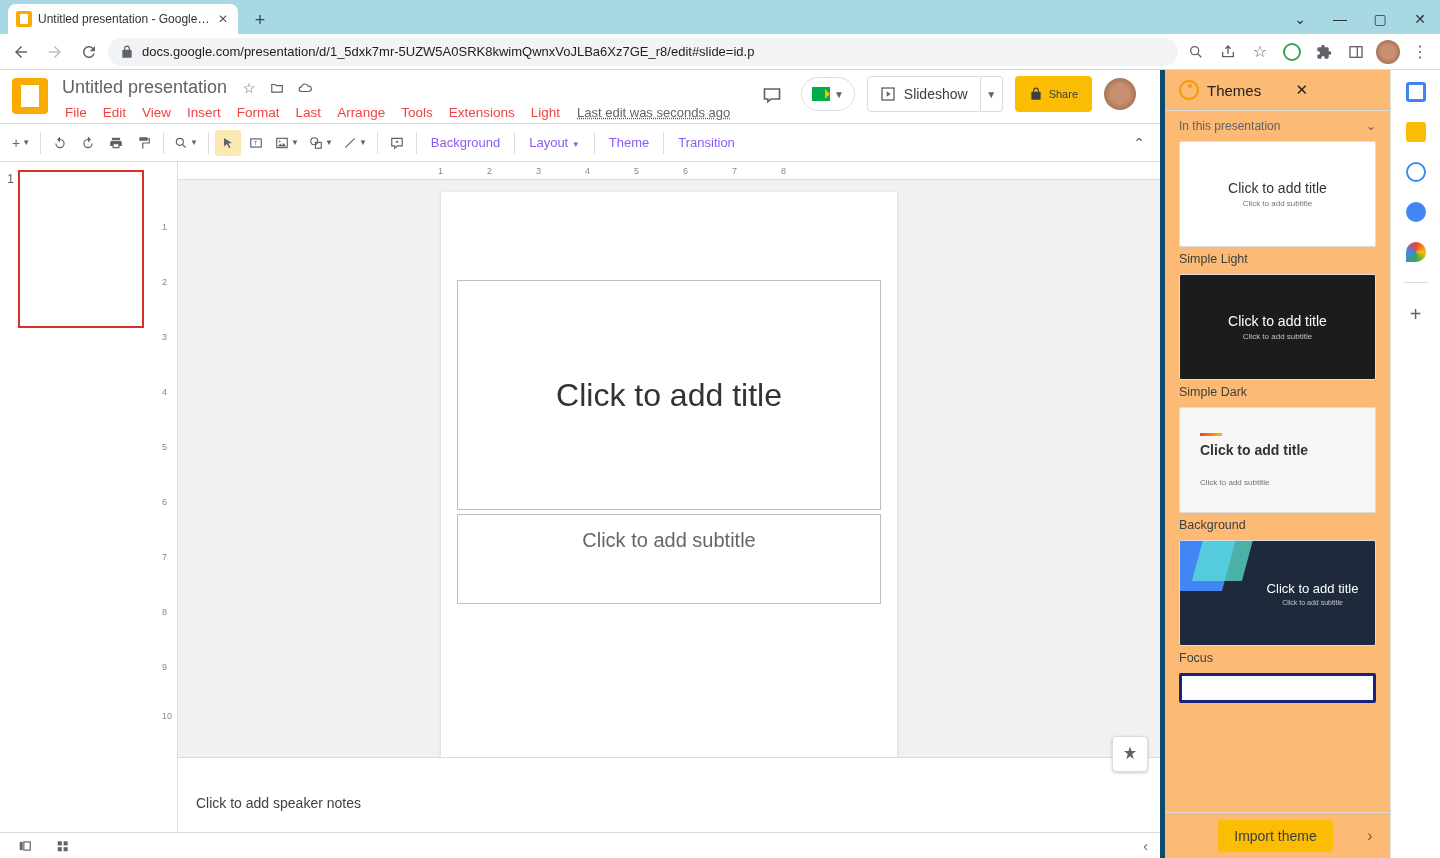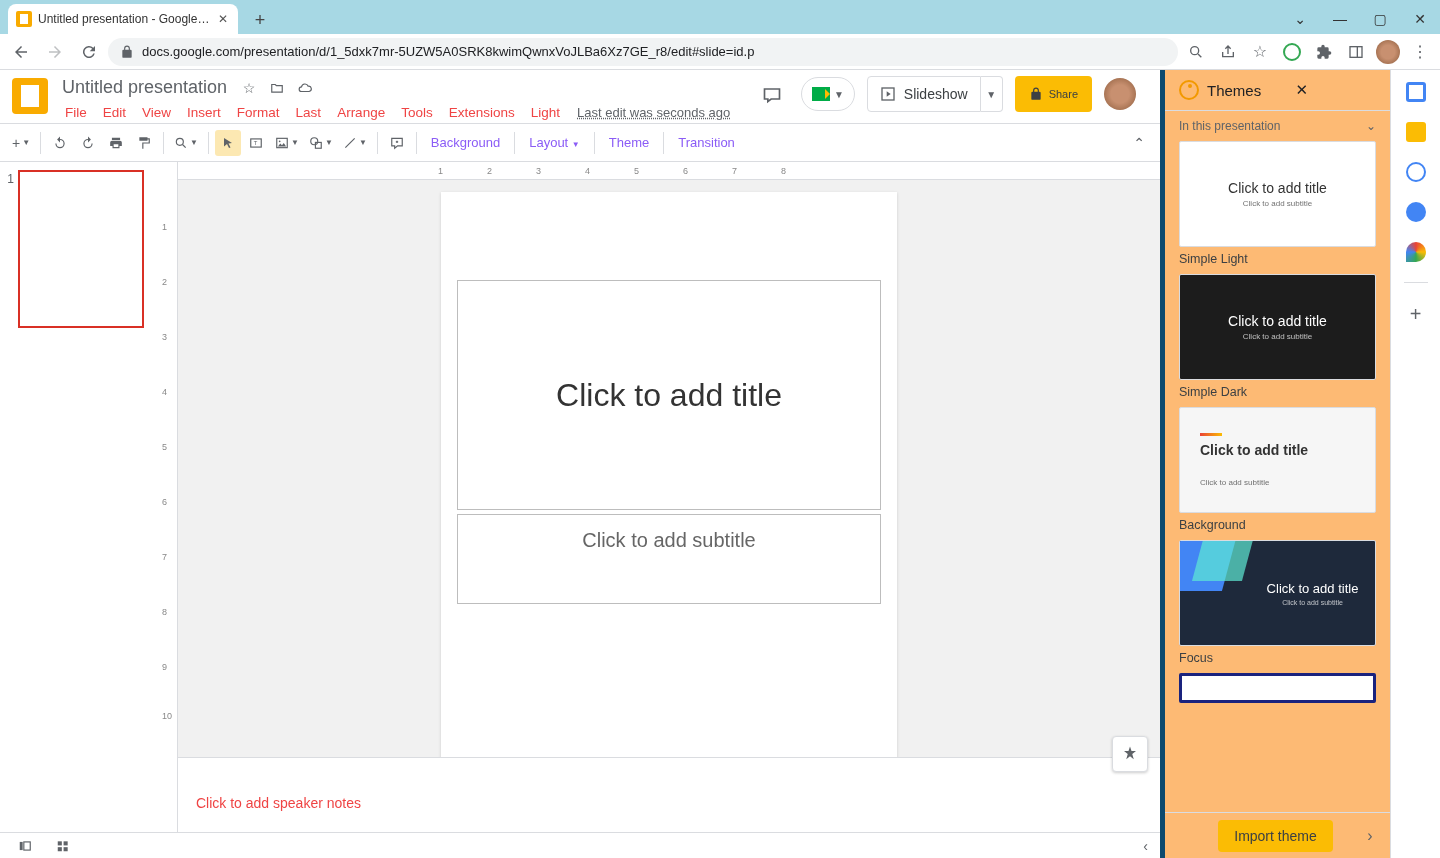--- a/index.html
+++ b/index.html
@@ -62,21 +62,21 @@
 .thumb-num{font-size:12px;color:#5f6368;width:12px;text-align:right;margin-top:2px;}
 .thumb { width: 126px; height: 158px; background: #fff; border: 2px solid #d93025; cursor:pointer;}
 .ruler-v { width: 18px; background: #fff; border-right:1px solid #dadce0; position:relative; font-size:9px;color:#888;}
 .ruler-v div{position:absolute;left:2px;}
 .canvas-col { flex: 1; display:flex;flex-direction:column; background:#f1f1f1;}
 .ruler-h { height: 18px; background:#fff; border-bottom:1px solid #dadce0; display:flex;align-items:center;font-size:9px;color:#888;padding-left:260px;gap:44px;}
 .canvas-area { flex:1; display:flex;align-items:flex-start;justify-content:center;padding-top:12px;overflow:auto;}
 .slide { width: 456px; height: 590px; background: #fff; box-shadow: 0 1px 3px rgba(0,0,0,0.15); position:relative;}
 .title-box { position:absolute; left:16px; right:16px; top:88px; height:230px; border:1px solid #bdbdbd; display:flex;align-items:center;justify-content:center;font-size:32px;color:#333;cursor:text;}
 .subtitle-box { position:absolute; left:16px; right:16px; top:322px; height:90px; border:1px solid #bdbdbd; display:flex;align-items:flex-start;justify-content:center;padding-top:14px;font-size:20px;color:#666;cursor:text;}
-.speaker-notes { height: 60px; background: #fff; border-top:1px solid #dadce0; padding: 37px 18px; font-size: 14px; color:#ef4444;cursor:text;}
+.speaker-notes { height: 60px; background: #fff; border-top:1px solid #dadce0; padding: 37px 18px; font-size: 14px; color:#404040;cursor:text;}
 .explore-fab { position:absolute; bottom:60px; right:12px; width:36px;height:36px;background:#fff;border:1px solid #dadce0;border-radius:4px;box-shadow:0 1px 3px rgba(0,0,0,0.2);display:flex;align-items:center;justify-content:center;color:#5f6368;cursor:pointer;}
 
 
 .bottom-bar { height: 26px; border-top:1px solid #dadce0; display:flex;align-items:center;padding:0 12px;gap:12px;}
 .view-btn { width:26px;height:22px;display:flex;align-items:center;justify-content:center;color:#5f6368;cursor:pointer;}
 .bottom-bar .spacer{flex:1;}
 .collapse-btn{cursor:pointer;color:#5f6368;font-size:14px;}
 
 
 .themes-panel { width: 230px; border-left: 5px solid #0c4a6e; display:flex;flex-direction:column; background:#fdba74;}

